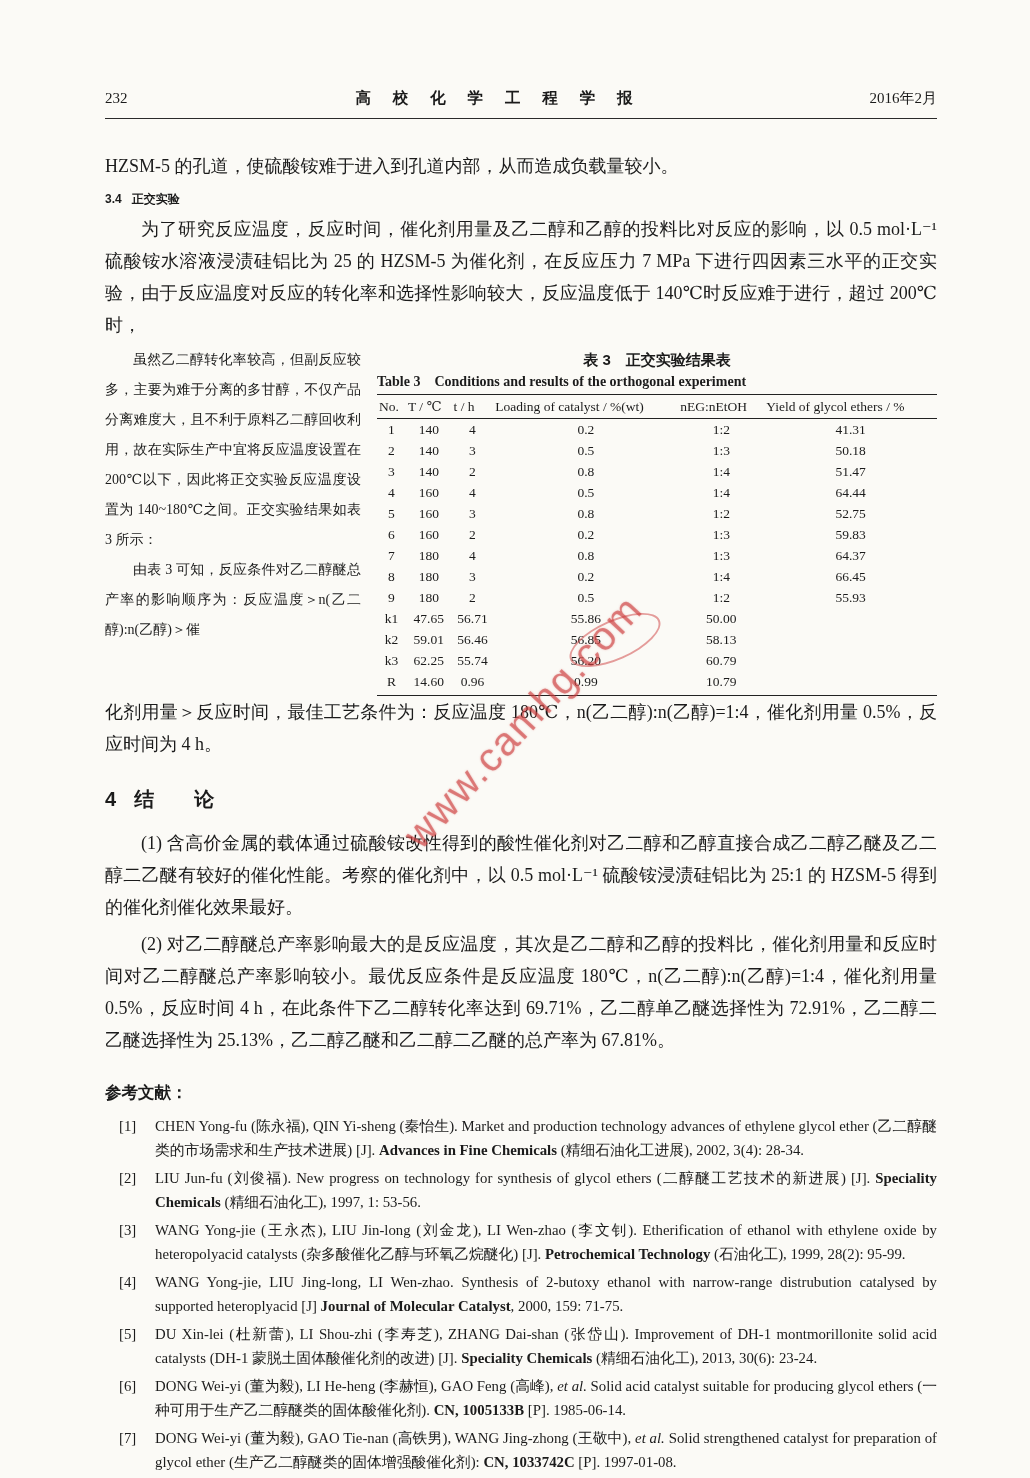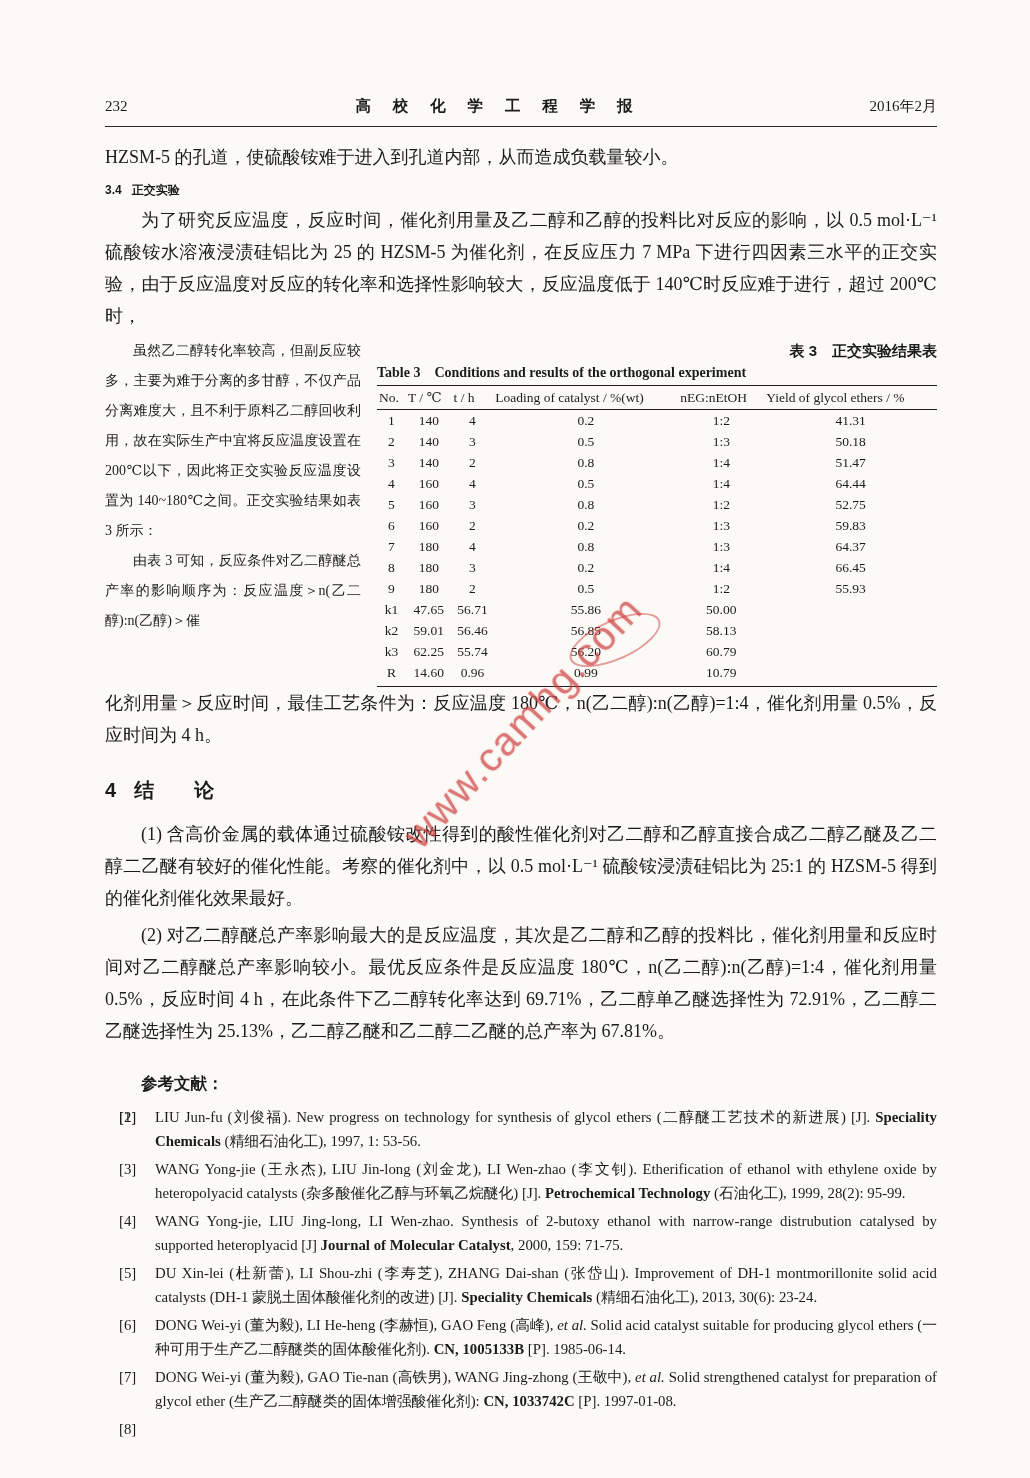--- a/index.html
+++ b/index.html
@@ -4,58 +4,58 @@
 <style>
   * { margin:0; padding:0; box-sizing:border-box; }
   body {
     width:1030px; height:1478px;
     background:#fbfaf6;
     color:#1b1b1b;
     font-family:"Liberation Serif","DejaVu Serif",serif;
     position:relative;
     overflow:hidden;
   }
-  .page { position:absolute; left:105px; top:96px; width:832px; }
+  .page { position:absolute; left:105px; top:88px; width:832px; }
 
   
   .page-header {
     display:flex; justify-content:space-between; align-items:baseline;
     font-size:15px; padding-bottom:9px; border-bottom:1.4px solid #2a2a2a;
   }
   .journal-title { font-weight:bold; font-size:15.5px; letter-spacing:9px; }
 
   
   .para { font-size:18px; line-height:32px; text-align:justify; }
   .indent { text-indent:2em; }
-  .p-top { margin-top:14px; }
+  .p-top { margin-top:31px; }
   .sec34-title { font-size:12px; font-weight:bold; margin:9px 0 5px; font-family:"Liberation Sans","DejaVu Sans",sans-serif; }
   .sec34-title .num { margin-right:10px; }
 
   
   .float-section { margin-top:4px; }
   .table-box { float:right; width:560px; margin-left:16px; padding-top:4px; }
-  .t3-caption-cn { text-align:right; font-weight:bold; font-size:15px; line-height:22px; font-family:"Liberation Sans","DejaVu Sans",sans-serif; }
+  .t3-caption-cn { text-align:center; font-weight:bold; font-size:15px; line-height:22px; font-family:"Liberation Sans","DejaVu Sans",sans-serif; }
   .t3-caption-en { font-weight:bold; font-size:14px; line-height:21px; margin-bottom:2px; }
   table.t3 { width:100%; border-collapse:collapse; font-size:13.5px; }
   table.t3 th {
     font-weight:normal; padding:3px 2px; text-align:left;
     border-top:1.6px solid #222; border-bottom:0.9px solid #222;
   }
   table.t3 td { padding:1px 2px; text-align:center; line-height:19px; }
   table.t3 tr.last td { border-bottom:1.6px solid #222; padding-bottom:4px; }
   .left-col-para { font-size:14px; line-height:30px; text-align:justify; text-indent:2em; }
   .clear { clear:both; }
 
   
   .sec4-title { margin:26px 0 14px; font-size:20px; font-weight:bold; font-family:"Liberation Sans","DejaVu Sans",sans-serif; }
   .sec4-title .num { margin-right:18px; }
   .sec4-para { margin-bottom:5px; }
 
   
-  .refs-title { margin-top:26px; font-size:16.5px; font-weight:bold; font-family:"Liberation Sans","DejaVu Sans",sans-serif;margin-left:36px; }
+  .refs-title { margin-top:26px; font-size:16.5px; font-weight:bold; font-family:"Liberation Sans","DejaVu Sans",sans-serif; }
   .ref-list { margin-top:10px; margin-left:14px; }
   .ref-item { position:relative; padding-left:36px; font-size:14.8px; line-height:24px; text-align:justify; margin-bottom:4px; }
   .ref-num { position:absolute; left:0; top:0; }
   .ref-item .b { font-weight:bold; }
   .ref-item .i { font-style:italic; }
 
   
   .watermark {
     position:absolute; left:337px; top:699px; width:372px;
     transform:rotate(-47deg);
@@ -223,21 +223,21 @@
 
   <div class="sec4-title">
     <span class="num">4</span><span>结　　论</span>
   </div>
 
   <p class="para indent sec4-para">(1) 含高价金属的载体通过硫酸铵改性得到的酸性催化剂对乙二醇和乙醇直接合成乙二醇乙醚及乙二醇二乙醚有较好的催化性能。考察的催化剂中，以 0.5 mol·L⁻¹ 硫酸铵浸渍硅铝比为 25:1 的 HZSM-5 得到的催化剂催化效果最好。</p>
   <p class="para indent sec4-para">(2) 对乙二醇醚总产率影响最大的是反应温度，其次是乙二醇和乙醇的投料比，催化剂用量和反应时间对乙二醇醚总产率影响较小。最优反应条件是反应温度 180℃，n(乙二醇):n(乙醇)=1:4，催化剂用量 0.5%，反应时间 4 h，在此条件下乙二醇转化率达到 69.71%，乙二醇单乙醚选择性为 72.91%，乙二醇二乙醚选择性为 25.13%，乙二醇乙醚和乙二醇二乙醚的总产率为 67.81%。</p>
 
   <div class="refs-title">参考文献：</div>
   <div class="ref-list">
-      <div class="ref-item"><span class="ref-num">[1]</span></div>
+      <div class="ref-item"><span class="ref-num">[1]</span><span><span>CHEN Yong-fu (陈永福), QIN Yi-sheng (秦怡生). Market and production technology advances of ethylene glycol ether (乙二醇醚类的市场需求和生产技术进展) [J]. </span><span class="b">Advances in Fine Chemicals</span><span> (精细石油化工进展), 2002, 3(4): 28-34.</span></span></div>
       <div class="ref-item"><span class="ref-num">[2]</span><span><span>LIU Jun-fu (刘俊福). New progress on technology for synthesis of glycol ethers (二醇醚工艺技术的新进展) [J]. </span><span class="b">Speciality Chemicals</span><span> (精细石油化工), 1997, 1: 53-56.</span></span></div>
       <div class="ref-item"><span class="ref-num">[3]</span><span><span>WANG Yong-jie (王永杰), LIU Jin-long (刘金龙), LI Wen-zhao (李文钊). Etherification of ethanol with ethylene oxide by heteropolyacid catalysts (杂多酸催化乙醇与环氧乙烷醚化) [J]. </span><span class="b">Petrochemical Technology</span><span> (石油化工), 1999, 28(2): 95-99.</span></span></div>
       <div class="ref-item"><span class="ref-num">[4]</span><span><span>WANG Yong-jie, LIU Jing-long, LI Wen-zhao. Synthesis of 2-butoxy ethanol with narrow-range distrubution catalysed by supported heteroplyacid [J] </span><span class="b">Journal of Molecular Catalyst</span><span>, 2000, 159: 71-75.</span></span></div>
       <div class="ref-item"><span class="ref-num">[5]</span><span><span>DU Xin-lei (杜新蕾), LI Shou-zhi (李寿芝), ZHANG Dai-shan (张岱山). Improvement of DH-1 montmorillonite solid acid catalysts (DH-1 蒙脱土固体酸催化剂的改进) [J]. </span><span class="b">Speciality Chemicals</span><span> (精细石油化工), 2013, 30(6): 23-24.</span></span></div>
       <div class="ref-item"><span class="ref-num">[6]</span><span><span>DONG Wei-yi (董为毅), LI He-heng (李赫恒), GAO Feng (高峰), </span><span class="i">et al.</span><span> Solid acid catalyst suitable for producing glycol ethers (一种可用于生产乙二醇醚类的固体酸催化剂). </span><span class="b">CN, 1005133B</span><span> [P]. 1985-06-14.</span></span></div>
       <div class="ref-item"><span class="ref-num">[7]</span><span><span>DONG Wei-yi (董为毅), GAO Tie-nan (高铁男), WANG Jing-zhong (王敬中), </span><span class="i">et al.</span><span> Solid strengthened catalyst for preparation of glycol ether (生产乙二醇醚类的固体增强酸催化剂): </span><span class="b">CN, 1033742C</span><span> [P]. 1997-01-08.</span></span></div>
       <div class="ref-item">
         <span class="ref-num">[8]</span>
       </div>
     </div>

